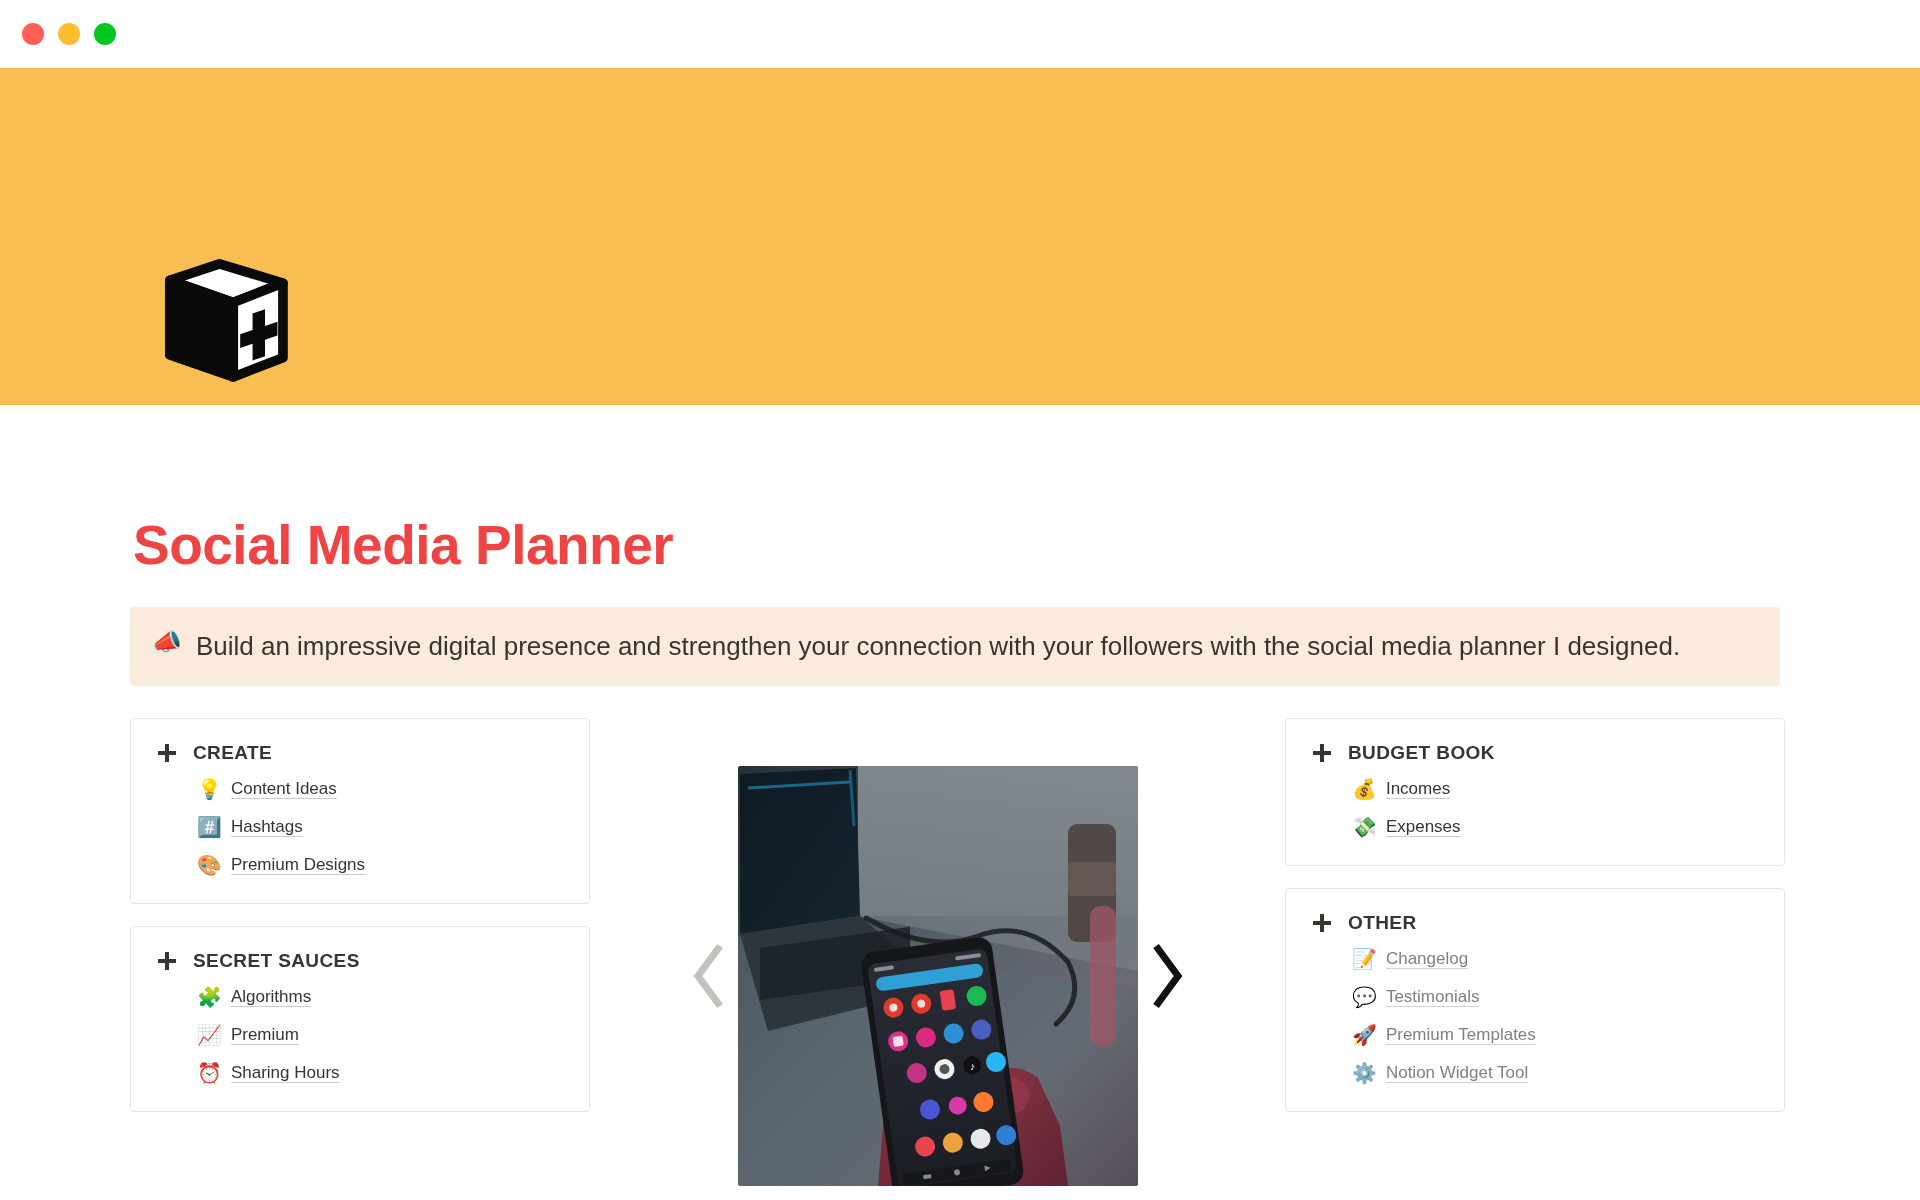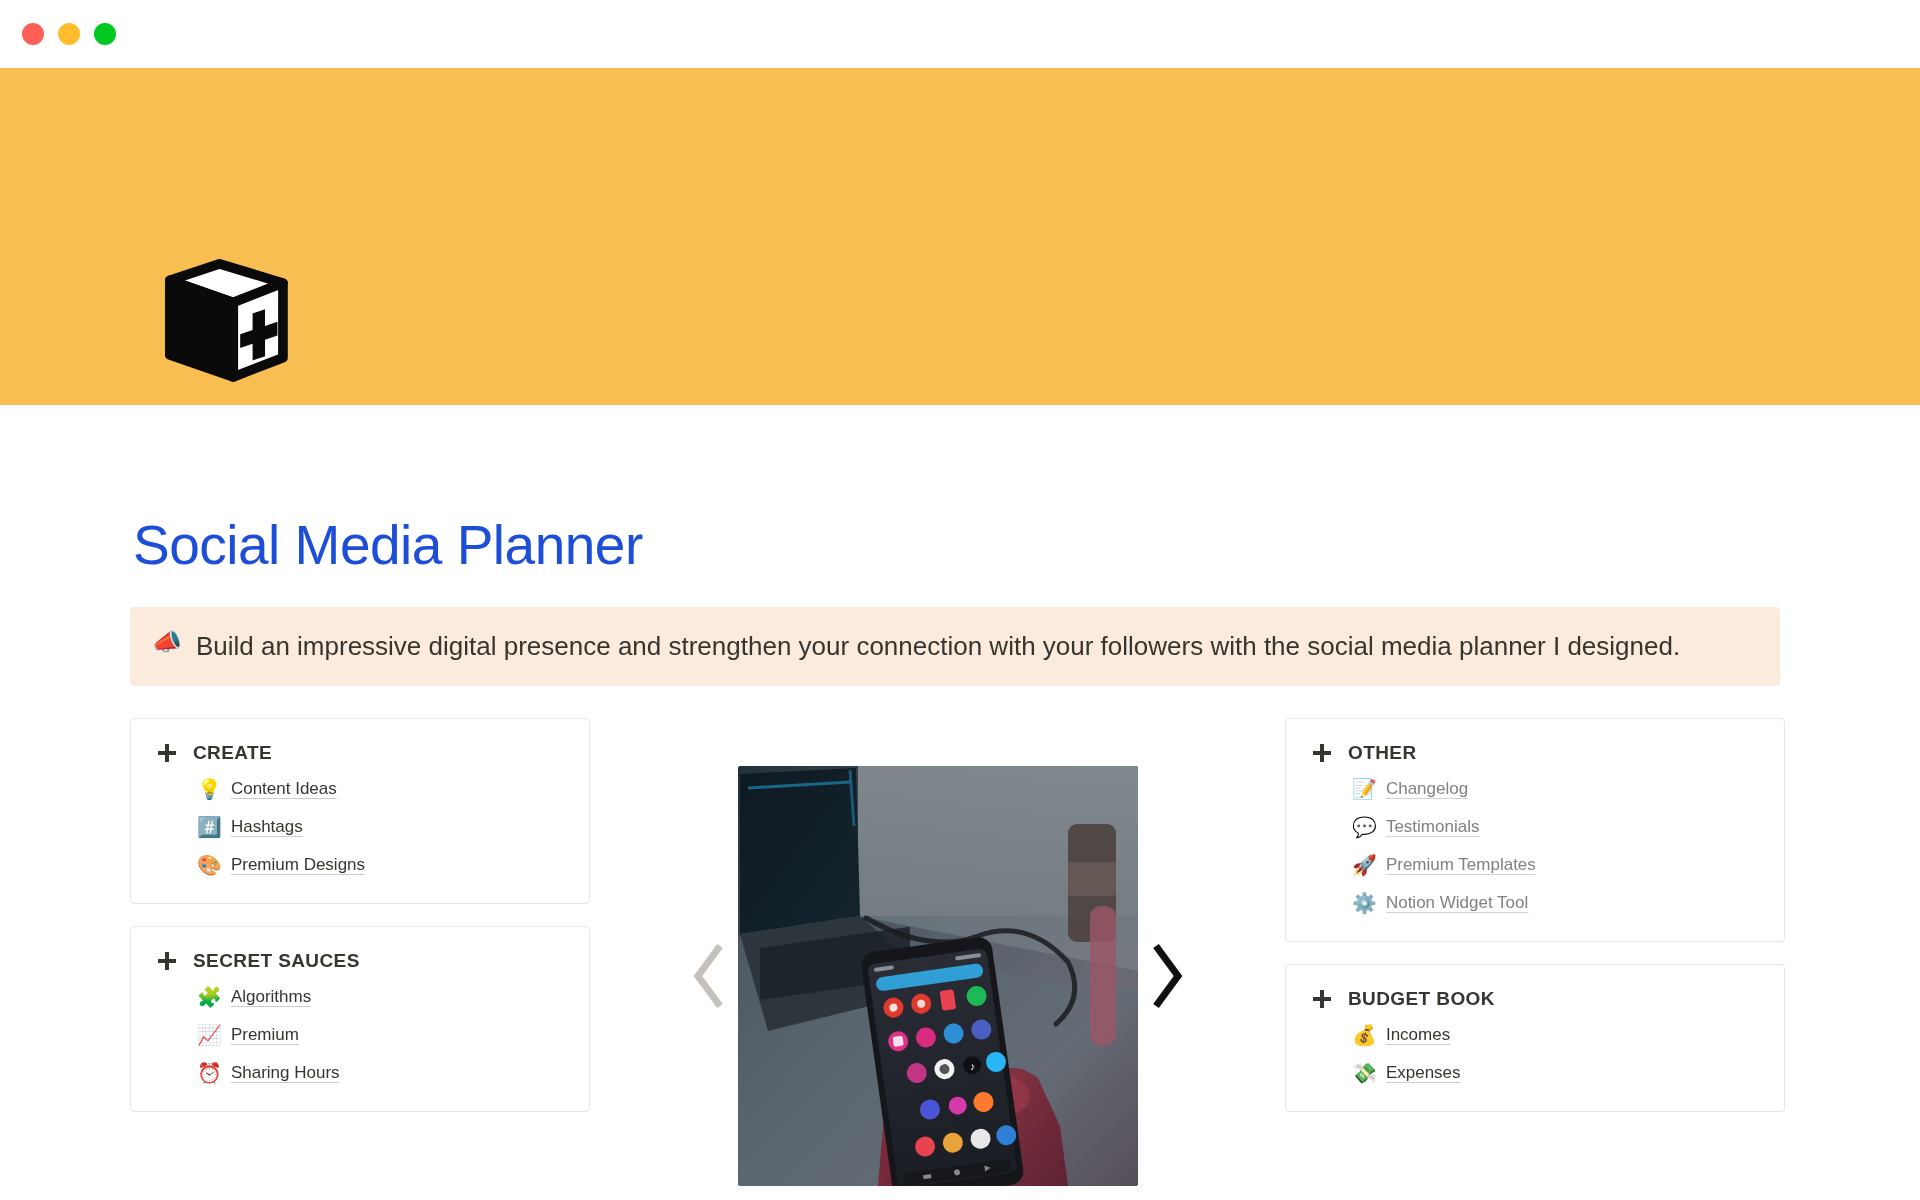--- a/index.html
+++ b/index.html
@@ -40,22 +40,22 @@
   .page-icon svg { display:block; width:100%; height:100%; }
 
   
   .content {
     position:relative;
     padding:0 0 0 0;
   }
 
   .page-title {
     font-size:55px;
-    font-weight:normal;
-    color:#1d4ed8;
+    font-weight:bold;
+    color:#ef4444;
     letter-spacing:-0.5px;
     margin-top:108px;
     margin-left:133px;
   }
 
   
   .callout {
     margin:30px 0 0 130px;
     width:1650px;
     background:#FAEBDD;
@@ -353,57 +353,57 @@
       </div>
     </div>
 
     <div class="col-right">
 
       <div class="card">
         <div class="card-head">
           <svg class="plus-icon" viewBox="0 0 24 24">
             <path d="M10 3 h4 v7 h7 v4 h-7 v7 h-4 v-7 h-7 v-4 h7 z" fill="#37352F"></path>
           </svg>
-          <span class="card-title">OTHER</span>
+          <span class="card-title">BUDGET BOOK</span>
         </div>
         <div class="card-links">
           <div class="link-row">
-            <span class="link-emoji">📝</span>
-            <span class="link-text muted">Changelog</span>
-          </div>
-          <div class="link-row">
-            <span class="link-emoji">💬</span>
-            <span class="link-text muted">Testimonials</span>
-          </div>
-          <div class="link-row">
-            <span class="link-emoji">🚀</span>
-            <span class="link-text muted">Premium Templates</span>
-          </div>
-          <div class="link-row">
-            <span class="link-emoji">⚙️</span>
-            <span class="link-text muted">Notion Widget Tool</span>
+            <span class="link-emoji">💰</span>
+            <span class="link-text">Incomes</span>
+          </div>
+          <div class="link-row">
+            <span class="link-emoji">💸</span>
+            <span class="link-text">Expenses</span>
           </div>
         </div>
       </div>
 
       <div class="card">
         <div class="card-head">
           <svg class="plus-icon" viewBox="0 0 24 24">
             <path d="M10 3 h4 v7 h7 v4 h-7 v7 h-4 v-7 h-7 v-4 h7 z" fill="#37352F"></path>
           </svg>
-          <span class="card-title">BUDGET BOOK</span>
+          <span class="card-title">OTHER</span>
         </div>
         <div class="card-links">
           <div class="link-row">
-            <span class="link-emoji">💰</span>
-            <span class="link-text">Incomes</span>
-          </div>
-          <div class="link-row">
-            <span class="link-emoji">💸</span>
-            <span class="link-text">Expenses</span>
+            <span class="link-emoji">📝</span>
+            <span class="link-text muted">Changelog</span>
+          </div>
+          <div class="link-row">
+            <span class="link-emoji">💬</span>
+            <span class="link-text muted">Testimonials</span>
+          </div>
+          <div class="link-row">
+            <span class="link-emoji">🚀</span>
+            <span class="link-text muted">Premium Templates</span>
+          </div>
+          <div class="link-row">
+            <span class="link-emoji">⚙️</span>
+            <span class="link-text muted">Notion Widget Tool</span>
           </div>
         </div>
       </div>
 
     </div>
 
   </div>
 </div>
 
 </body></html>

